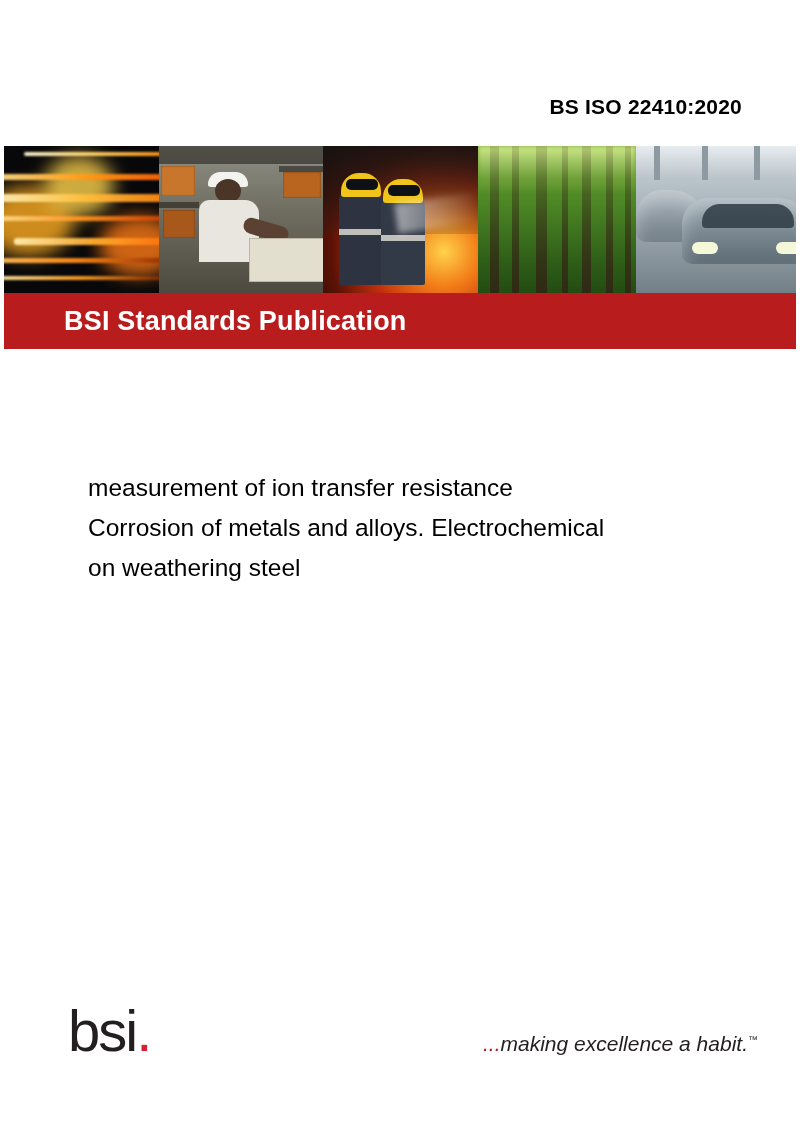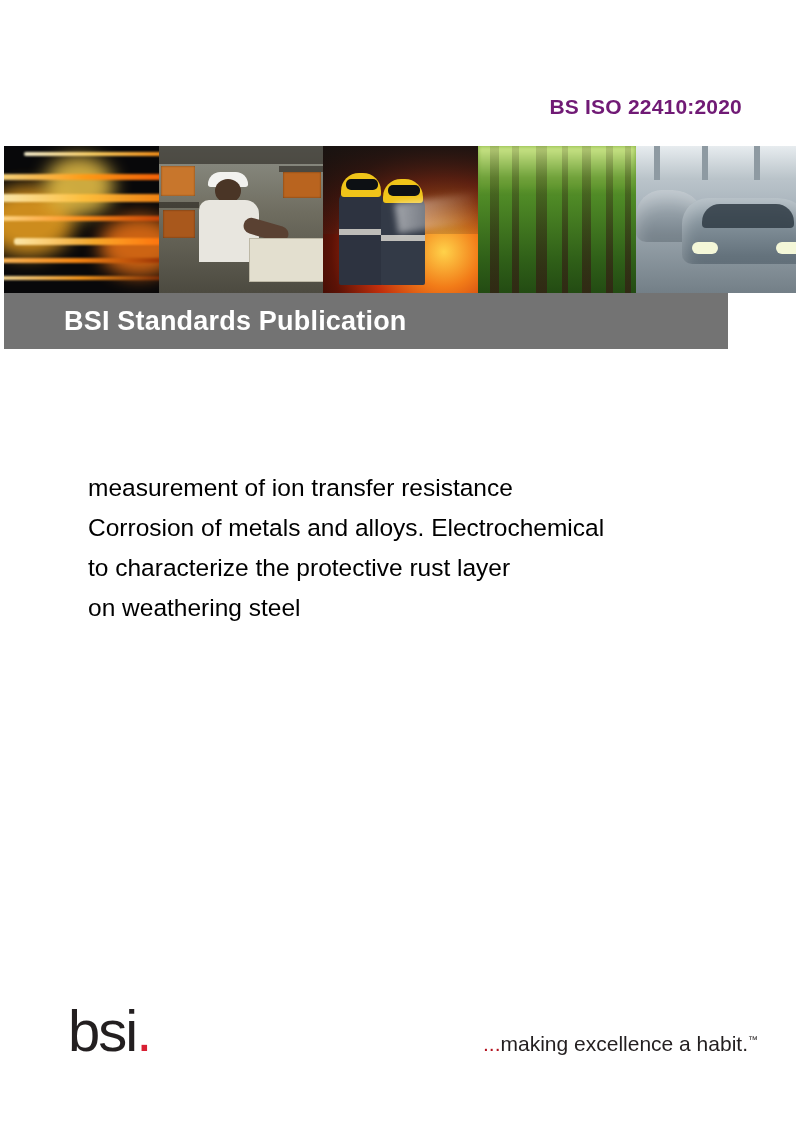--- a/index.html
+++ b/index.html
@@ -26,21 +26,21 @@
   }
 
   
   .std-number {
     position: absolute;
     right: 58px;
     top: 95px;
     font-size: 21px;
     font-weight: bold;
     letter-spacing: 0.2px;
-    color: #701a75;
+    color: #000000;
     text-align: right;
   }
 
   
   .image-band {
     position: absolute;
     left: 4px;
     top: 146px;
     width: 792px;
     height: 147px;
@@ -224,23 +224,23 @@
     left: 0px; top: 44px; width: 70px; height: 52px;
     background: linear-gradient(180deg,#aab5bd,#6f7b84);
     opacity: .9;
   }
 
   
   .red-banner {
     position: absolute;
     left: 4px;
     top: 293px;
-    width: 724px;
+    width: 792px;
     height: 56px;
-    background: #737373;
+    background: #b91c1c;
   }
   .red-banner .banner-text {
     position: absolute;
     left: 60px;
     top: 50%;
     transform: translateY(-50%);
     color: #ffffff;
     font-size: 27px;
     font-weight: bold;
     letter-spacing: .2px;
@@ -277,20 +277,21 @@
     color: #d81f33;
   }
 
   .tagline {
     position: absolute;
     right: 42px;
     top: 1032px;
     font-size: 21px;
     color: #231f20;
     white-space: nowrap;
+    font-style: italic;
   }
   .tagline .lead {
     color: #b3121f;
   }
   .tagline .tm {
     font-size: 10px;
     vertical-align: super;
   }
 </style>
 </head>
@@ -372,21 +373,20 @@
 
   </div>
 
   <div class="red-banner">
     <div class="banner-text">BSI Standards Publication</div>
   </div>
 
   <div class="title-block">
     <div class="title-line">measurement of ion transfer resistance</div>
     <div class="title-line">Corrosion of metals and alloys. Electrochemical</div>
-    <div class="title-line">to characterize the protective rust layer</div>
     <div class="title-line">on weathering steel</div>
   </div>
 
   <div class="logo"><span>bsi</span><span class="dot">.</span></div>
 
   <div class="tagline"><span class="lead">...</span><span>making excellence a habit.</span><span class="tm">™</span></div>
 
 </div>
 
 </body></html>

